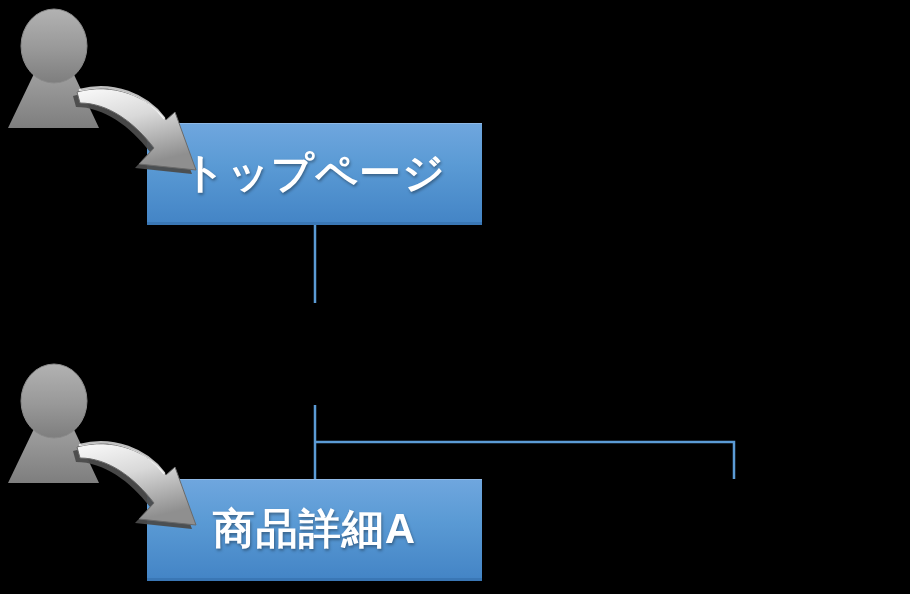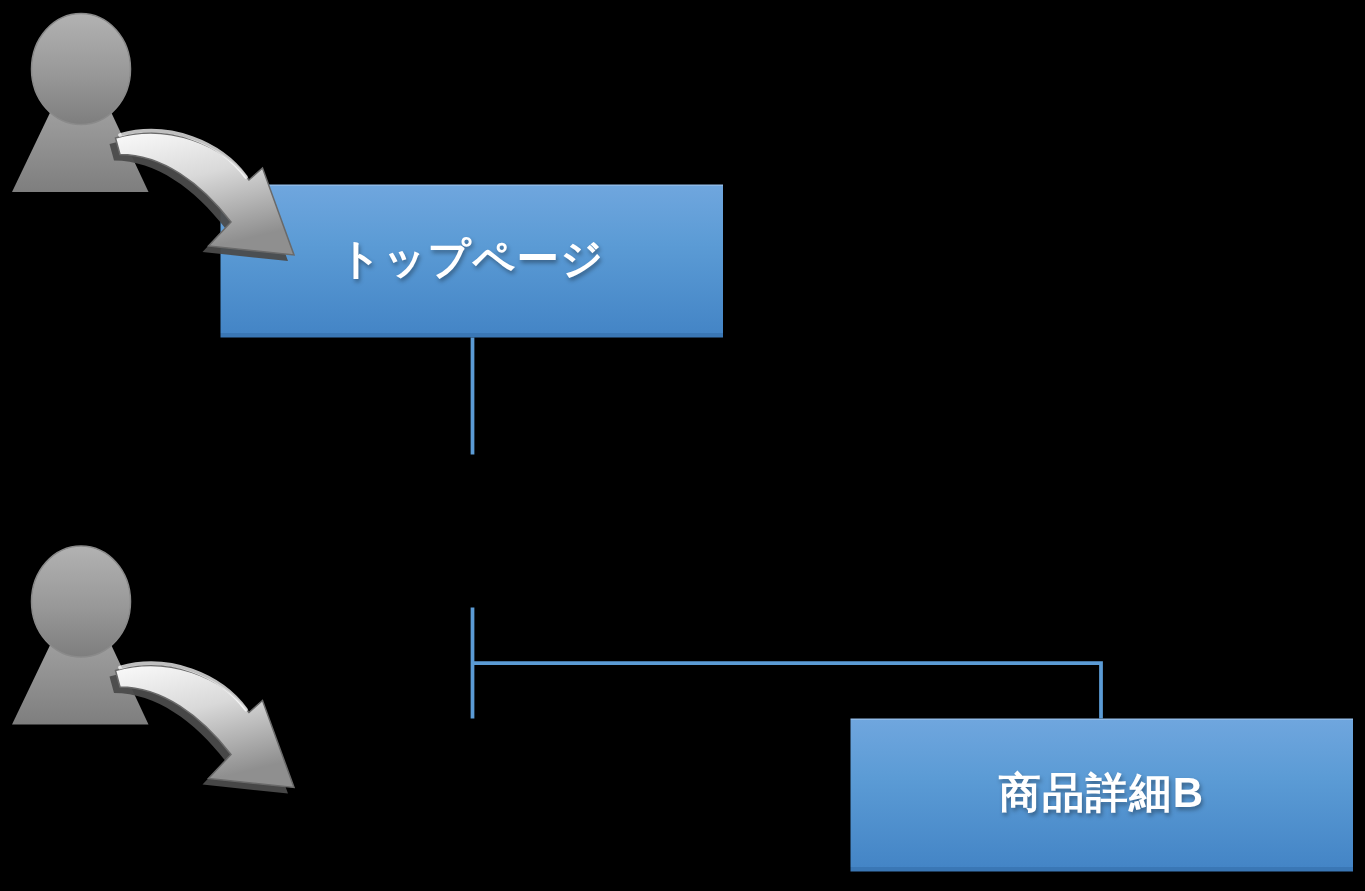--- a/index.html
+++ b/index.html
@@ -22,21 +22,21 @@
     box-sizing: border-box;
     background: linear-gradient(180deg, #6fa6de 0%, #5b9bd5 40%, #4485c6 100%);
     border-top: 1px solid #8fb9e6;
     border-bottom: 3px solid #3a77b5;
     display: flex;
     align-items: center;
     justify-content: center;
   }
   .node-label {
     color: #ffffff;
-    font-size: 28px;
+    font-size: 42px;
     font-weight: bold;
     letter-spacing: 1px;
     text-shadow: 1px 2px 3px rgba(0,0,0,0.35);
     white-space: nowrap;
   }
   .node-top-page      { left: 147px; top: 123px; }
   .node-product-list  { left: 147px; top: 303px; }
   .node-detail-a      { left: 147px; top: 479px; }
   .node-detail-b      { left: 567px; top: 479px; }
   .overlay {
@@ -50,24 +50,24 @@
 </head>
 <body>
 
 <div class="stage">
 
   <div class="node node-top-page">
     <span class="node-label">トップページ</span>
   </div>
 
 
+  <div class="node node-detail-a">
+    <span class="node-label">商品詳細A</span>
+  </div>
 
-  <div class="node node-detail-b">
-    <span class="node-label">商品詳細B</span>
-  </div>
 
   <svg class="overlay" viewBox="0 0 910 594" xmlns="http://www.w3.org/2000/svg">
     <defs>
       <linearGradient id="grayGrad" x1="0" y1="0" x2="0" y2="1">
         <stop offset="0" stop-color="#b2b2b2"></stop>
         <stop offset="0.55" stop-color="#989898"></stop>
         <stop offset="1" stop-color="#7e7e7e"></stop>
       </linearGradient>
       <linearGradient id="metalGrad" x1="0" y1="0" x2="0.35" y2="1">
         <stop offset="0" stop-color="#fafafa"></stop>

